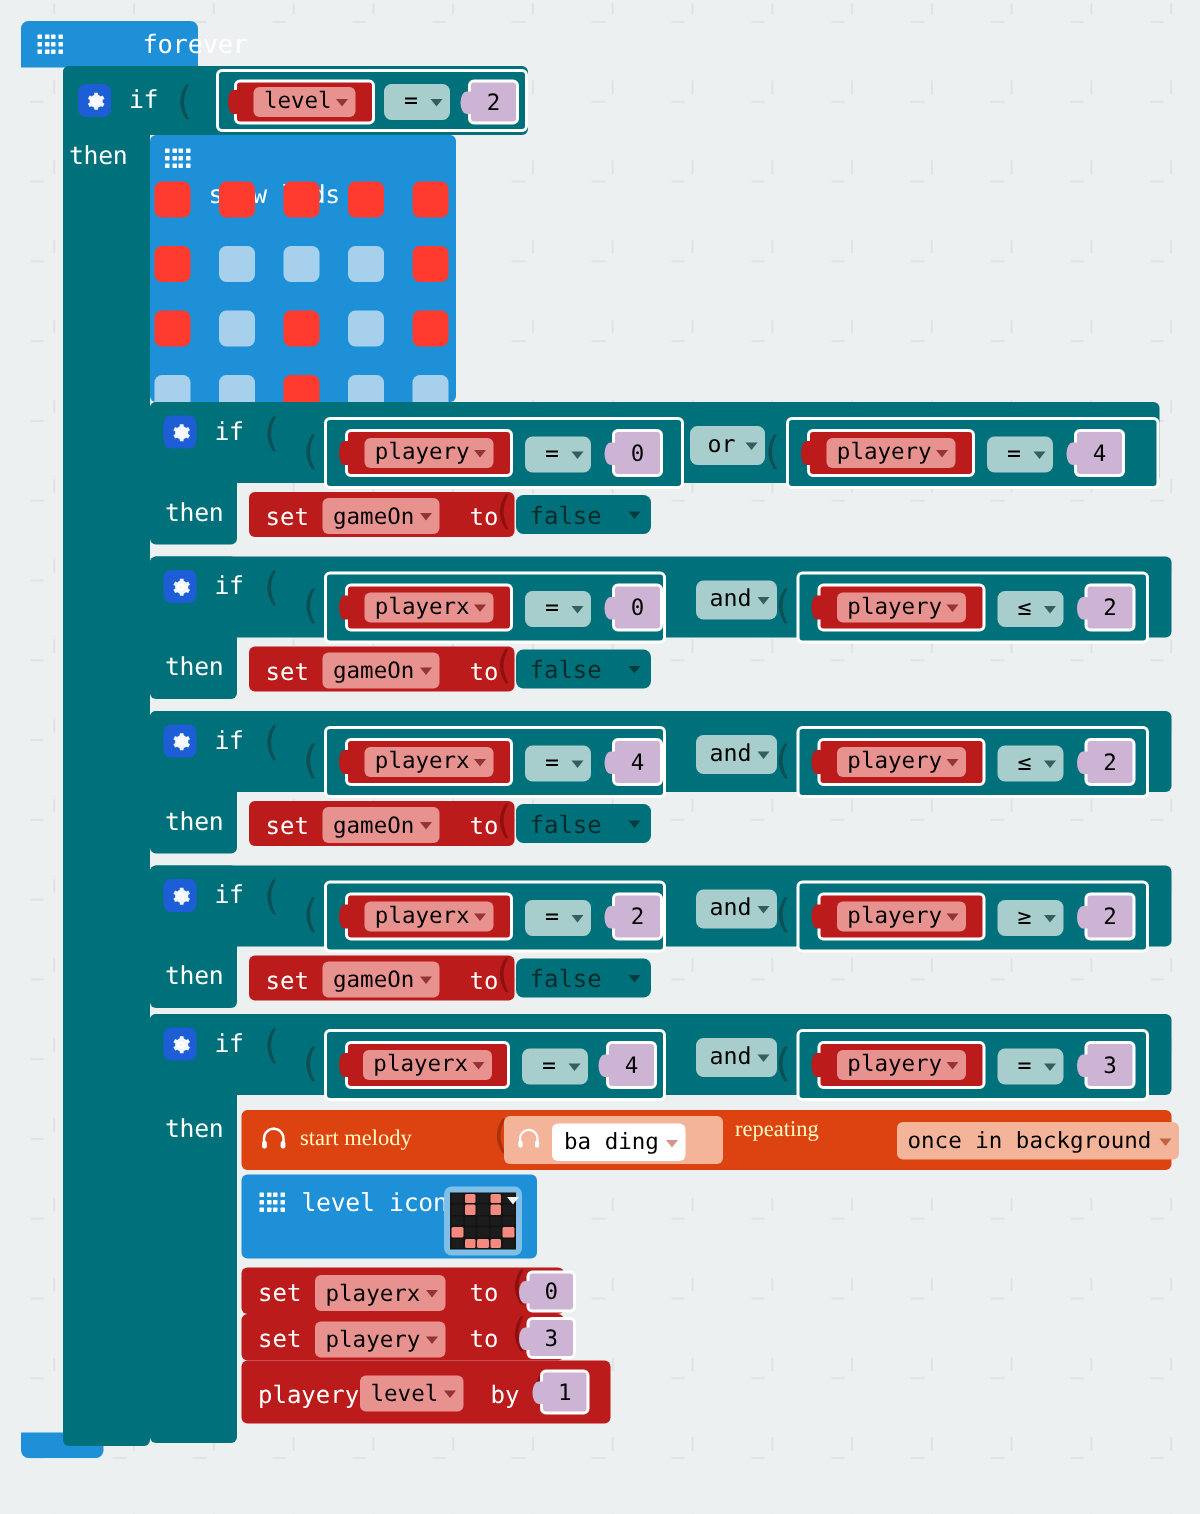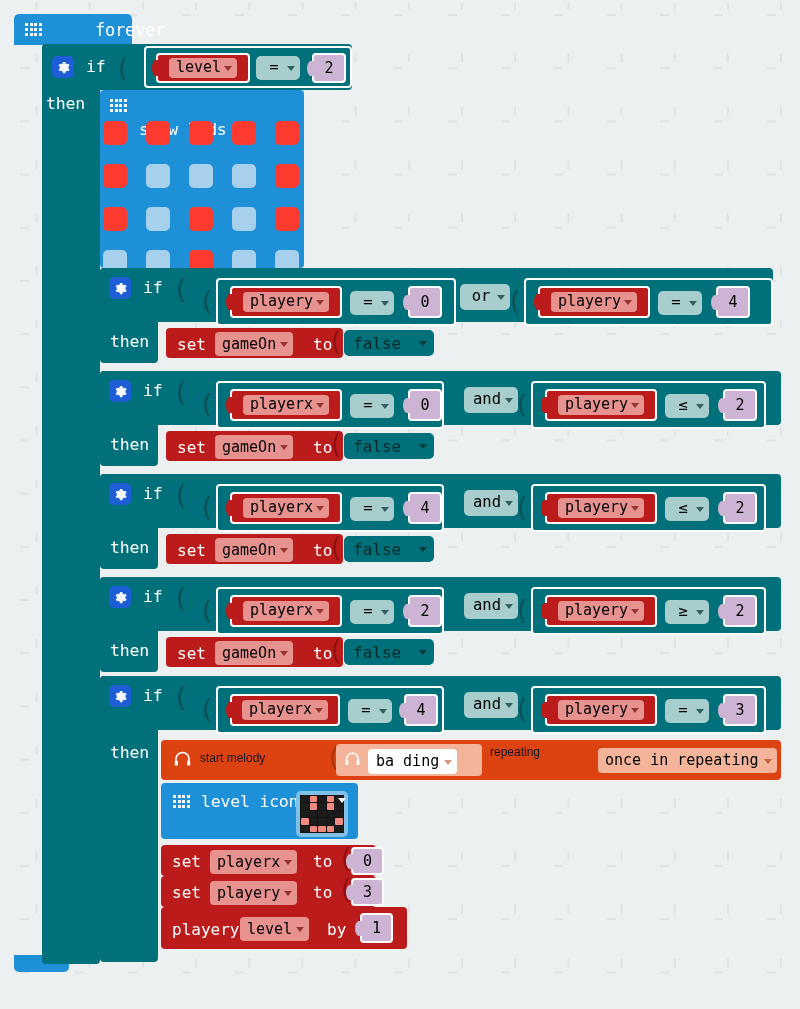--- a/index.html
+++ b/index.html
@@ -283,23 +283,23 @@
   .px.off { background: #1c1c1c; }
 
   
   .music {
     position: absolute;
     background: #dd4311;
     border-radius: 4px;
     display: flex; align-items: center;
   }
   .music .kw {
-    color: #0f172a;
-    font-size: 12px;
-    font-family: Liberation Sans, sans-serif;
+    color: #fef9c3;
+    font-size: 15px;
+    font-family: Liberation Serif, serif;
     white-space: nowrap;
   }
   .melodysh {
     position: absolute;
     box-sizing: border-box;
     background: #f4b49a;
     border-radius: 4px;
     display: flex; align-items: center; padding-left: 32px;
   }
   .melodypill {
@@ -764,21 +764,21 @@
       <path d="M12 3.2A8.2 8.2 0 0 0 3.8 11.4v4.1" fill="none" stroke="#ffffff" stroke-width="2.1" stroke-linecap="round"></path>
       <path d="M20.2 15.5v-4.1A8.2 8.2 0 0 0 12 3.2" fill="none" stroke="#ffffff" stroke-width="2.1" stroke-linecap="round"></path>
       <rect x="2.2" y="13.4" width="4" height="6.4" rx="1.8" fill="#ffffff"></rect>
       <rect x="17.8" y="13.4" width="4" height="6.4" rx="1.8" fill="#ffffff"></rect>
     </svg>
   </div>
   <span class="kw" style="position:absolute; left:39px; top:11px;">start melody</span>
   <span class="paren" style="left:168px; top:2px; color:#a83309;">(</span>
   <span class="kw" style="position:absolute; left:329px; top:5px;">repeating</span>
   <div class="orangedd" style="position:absolute; left:437px; top:8px;">
-    <span class="t">once in repeating</span>
+    <span class="t">once in background</span>
     <span class="tri onred" style="border-top-color:#b3481f;"></span>
   </div>
 </div>
 
 <div class="melodysh" style="left:336px; top:744px; width:146px; height:32px;">
   <div class="hp" style="left:8px; top:7px; width:17px; height:17px;">
     <svg width="17" height="17" viewBox="0 0 24 24" aria-hidden="true">
       <path d="M12 3.2A8.2 8.2 0 0 0 3.8 11.4v4.1" fill="none" stroke="#ffffff" stroke-width="2.2" stroke-linecap="round"></path>
       <path d="M20.2 15.5v-4.1A8.2 8.2 0 0 0 12 3.2" fill="none" stroke="#ffffff" stroke-width="2.2" stroke-linecap="round"></path>
       <rect x="2.2" y="13.4" width="4" height="6.4" rx="1.8" fill="#ffffff"></rect>

